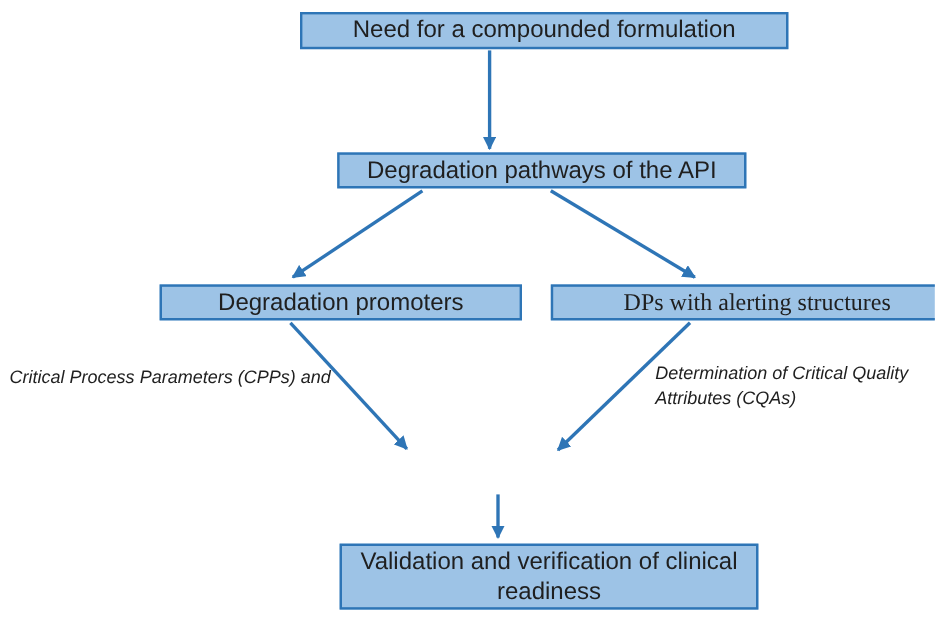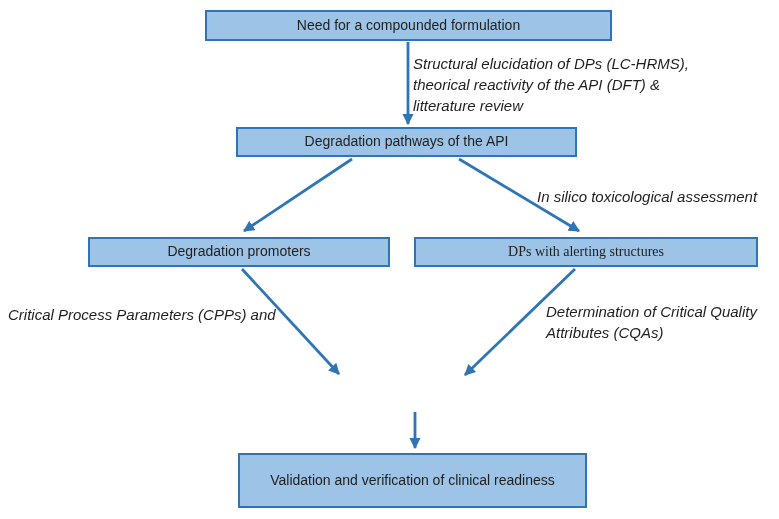--- a/index.html
+++ b/index.html
@@ -13,25 +13,26 @@
   .canvas { position: relative; width: 779px; height: 519px; }
 
   .node {
     position: absolute;
     box-sizing: border-box;
     background: var(--box-fill, #9DC3E6);
     border: 2px solid var(--box-border, #2E75B6);
     display: flex;
     align-items: center;
     justify-content: center;
-    text-align: right;
-    font-size: 14px;
+    text-align: center;
+    font-size: 20px;
     line-height: 1.25;
     color: var(--text, #1f1f1f);
     padding: 0 6px;
+    margin-left: 45px;
   }
   #node-need        { left: 205px; top: 10px;  width: 407px; height: 31px; }
   #node-pathways    { left: 236px; top: 127px; width: 341px; height: 30px; }
   #node-promoters   { left: 88px;  top: 237px; width: 302px; height: 30px; }
   #node-alerting    { left: 414px; top: 237px; width: 344px; height: 30px; font-family: Liberation Serif, serif; }
   #node-compounding { left: 238px; top: 380px; width: 349px; height: 30px; }
   #node-validation  { left: 238px; top: 453px; width: 349px; height: 55px; }
 
   .annotation {
     position: absolute;
@@ -81,29 +82,21 @@
 
   <div class="node" id="node-pathways">Degradation pathways of the API</div>
 
   <div class="node" id="node-promoters">Degradation promoters</div>
 
   <div class="node" id="node-alerting">DPs with alerting structures</div>
 
 
   <div class="node" id="node-validation">Validation and verification of clinical readiness</div>
 
-  <div class="annotation" id="ann-structural">
-    <div>Structural elucidation of DPs (LC-HRMS),</div>
-    <div>theorical reactivity of the API (DFT) &amp;</div>
-    <div>litterature review</div>
-  </div>
 
-  <div class="annotation" id="ann-insilico">
-    <div>In silico toxicological assessment</div>
-  </div>
 
   <div class="annotation" id="ann-cpps">
     <div>Critical Process Parameters (CPPs) and</div>
   </div>
 
   <div class="annotation" id="ann-cqas">
     <div>Determination of Critical Quality</div>
     <div>Attributes (CQAs)</div>
   </div>
 

